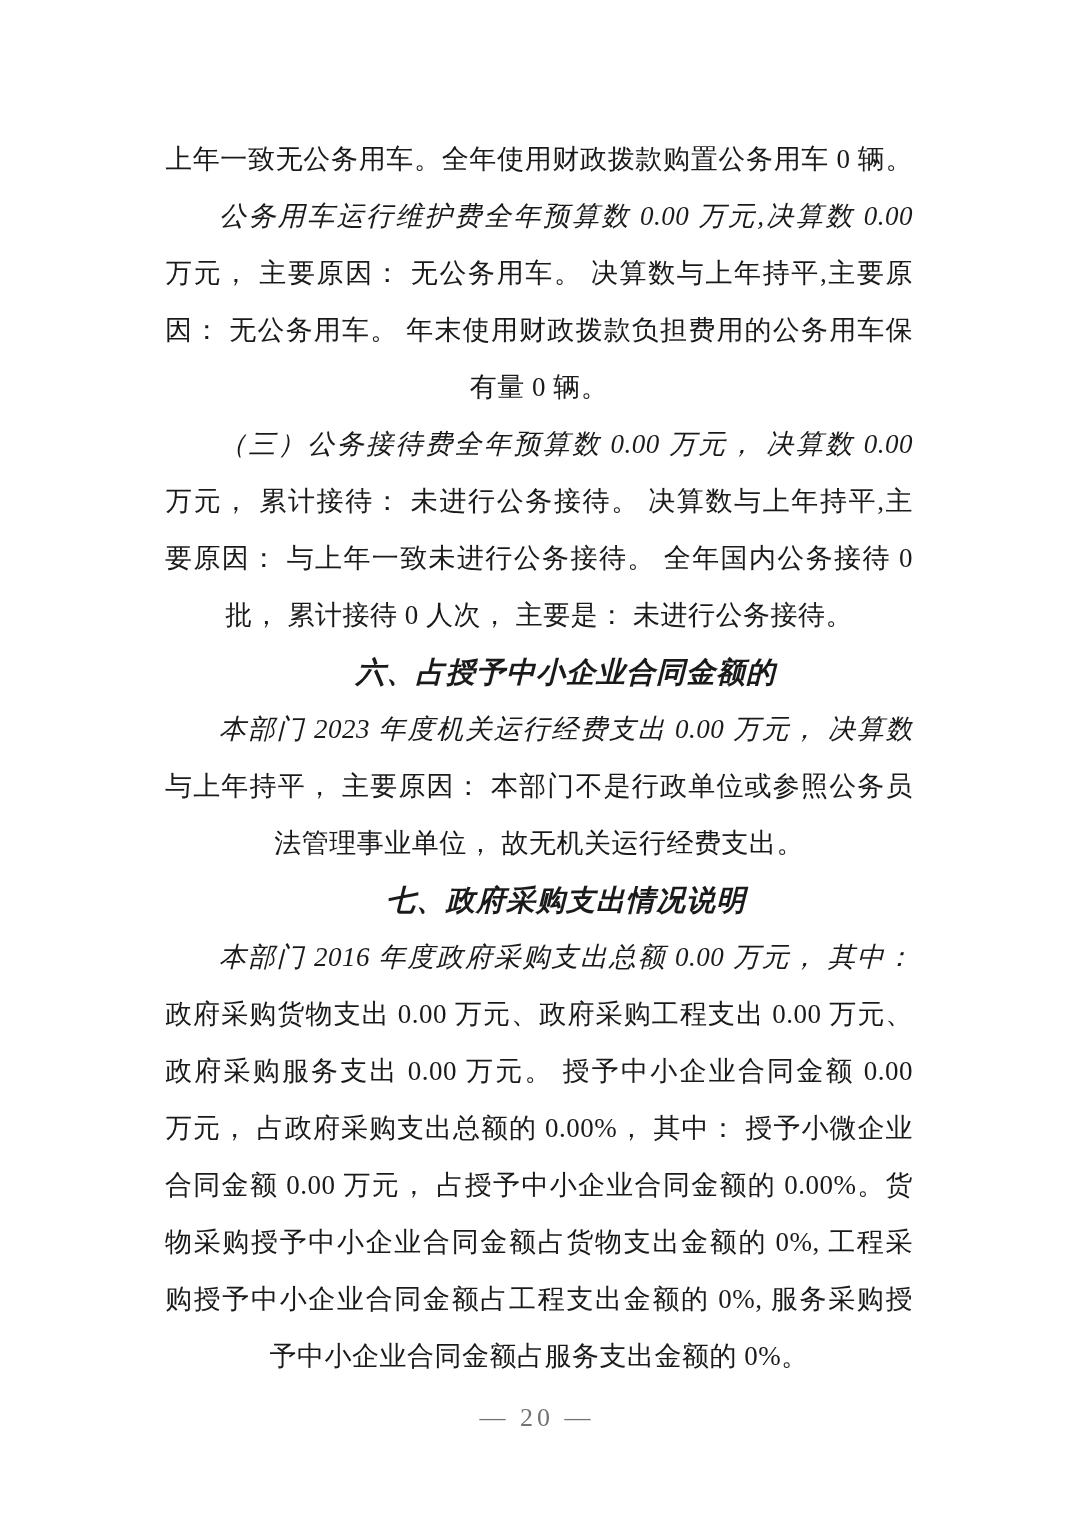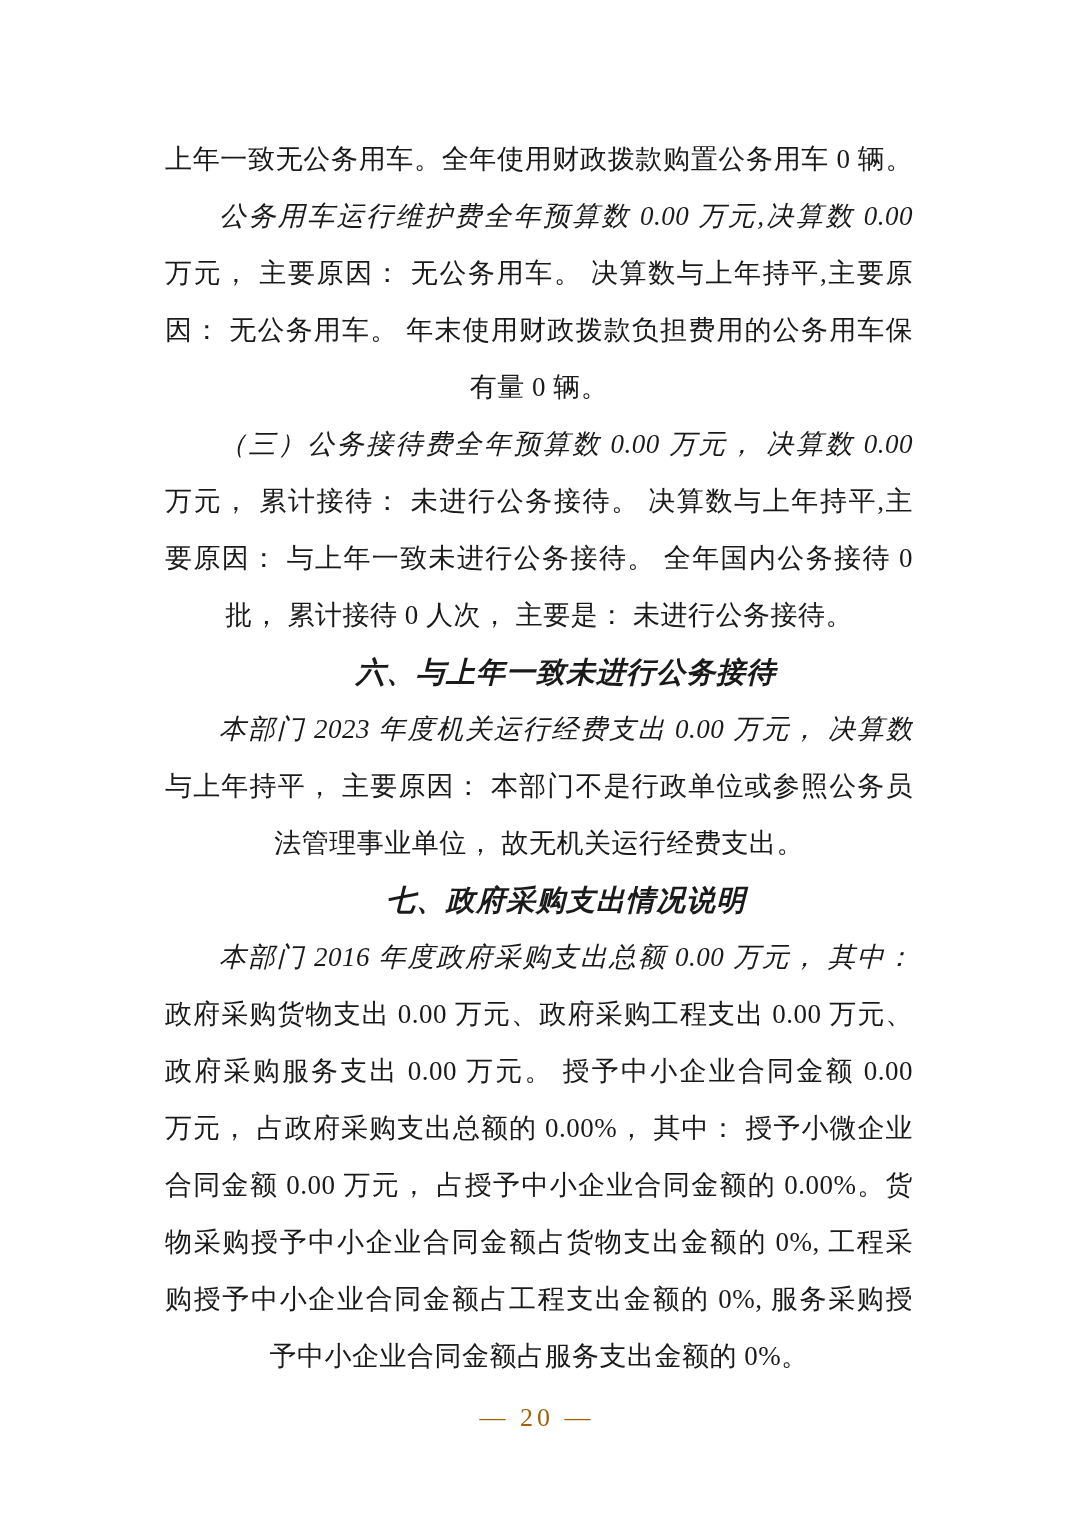--- a/index.html
+++ b/index.html
@@ -1,15 +1,15 @@
 <!DOCTYPE html>
 <html><head>
 <meta charset="utf-8">
 <style>
-  * { margin: 0; padding: 0; box-sizing: border-box; }
+  * { margin: 0; padding: 0; box-sizing: border-box; border-radius: 26px; }
   html, body { background: #ffffff; }
   .page {
     position: relative;
     width: 1074px;
     height: 1520px;
     background: #ffffff;
     color: #1a1a1a;
     font-family: "Liberation Serif", "DejaVu Serif", serif;
     overflow: hidden;
   }
@@ -42,39 +42,39 @@
     letter-spacing: 1px;
   }
   .footer {
     position: absolute;
     left: 0;
     top: 1398px;
     width: 100%;
     text-align: center;
     font-size: 26px;
     line-height: 40px;
-    color: #a16207;
+    color: #737373;
     letter-spacing: 4px;
   }
 </style>
 </head>
 <body>
 
 <div class="page">
   <div class="body-text">
       <div class="line fill">上年一致无公务用车。全年使用财政拨款购置公务用车 0 辆。</div>
       <div class="line indent fill">公务用车运行维护费全年预算数 0.00 万元,决算数 0.00</div>
       <div class="line fill">万元， 主要原因： 无公务用车。 决算数与上年持平,主要原</div>
       <div class="line fill">因： 无公务用车。 年末使用财政拨款负担费用的公务用车保</div>
       <div class="line">有量 0 辆。</div>
       <div class="line indent fill">（三）公务接待费全年预算数 0.00 万元， 决算数 0.00</div>
       <div class="line fill">万元， 累计接待： 未进行公务接待。 决算数与上年持平,主</div>
       <div class="line fill">要原因： 与上年一致未进行公务接待。 全年国内公务接待 0</div>
       <div class="line">批， 累计接待 0 人次， 主要是： 未进行公务接待。</div>
-      <div class="line heading indent">六、与上年一致未进行公务接待</div>
+      <div class="line heading indent">六、占授予中小企业合同金额的</div>
       <div class="line indent fill">本部门 2023 年度机关运行经费支出 0.00 万元， 决算数</div>
       <div class="line fill">与上年持平， 主要原因： 本部门不是行政单位或参照公务员</div>
       <div class="line">法管理事业单位， 故无机关运行经费支出。</div>
       <div class="line heading indent">七、政府采购支出情况说明</div>
       <div class="line indent fill">本部门 2016 年度政府采购支出总额 0.00 万元， 其中：</div>
       <div class="line fill">政府采购货物支出 0.00 万元、政府采购工程支出 0.00 万元、</div>
       <div class="line fill">政府采购服务支出 0.00 万元。 授予中小企业合同金额 0.00</div>
       <div class="line fill">万元， 占政府采购支出总额的 0.00%， 其中： 授予小微企业</div>
       <div class="line fill">合同金额 0.00 万元， 占授予中小企业合同金额的 0.00%。货</div>
       <div class="line fill">物采购授予中小企业合同金额占货物支出金额的 0%, 工程采</div>

